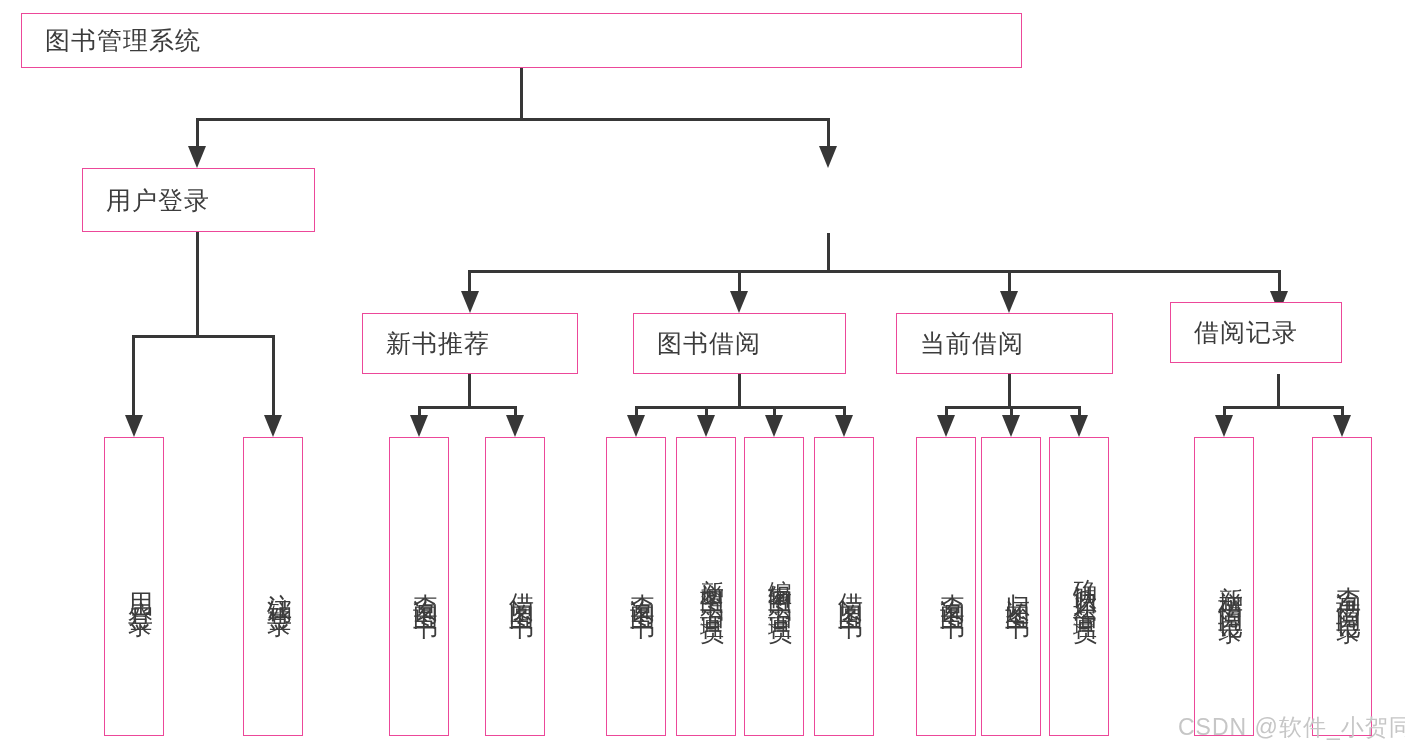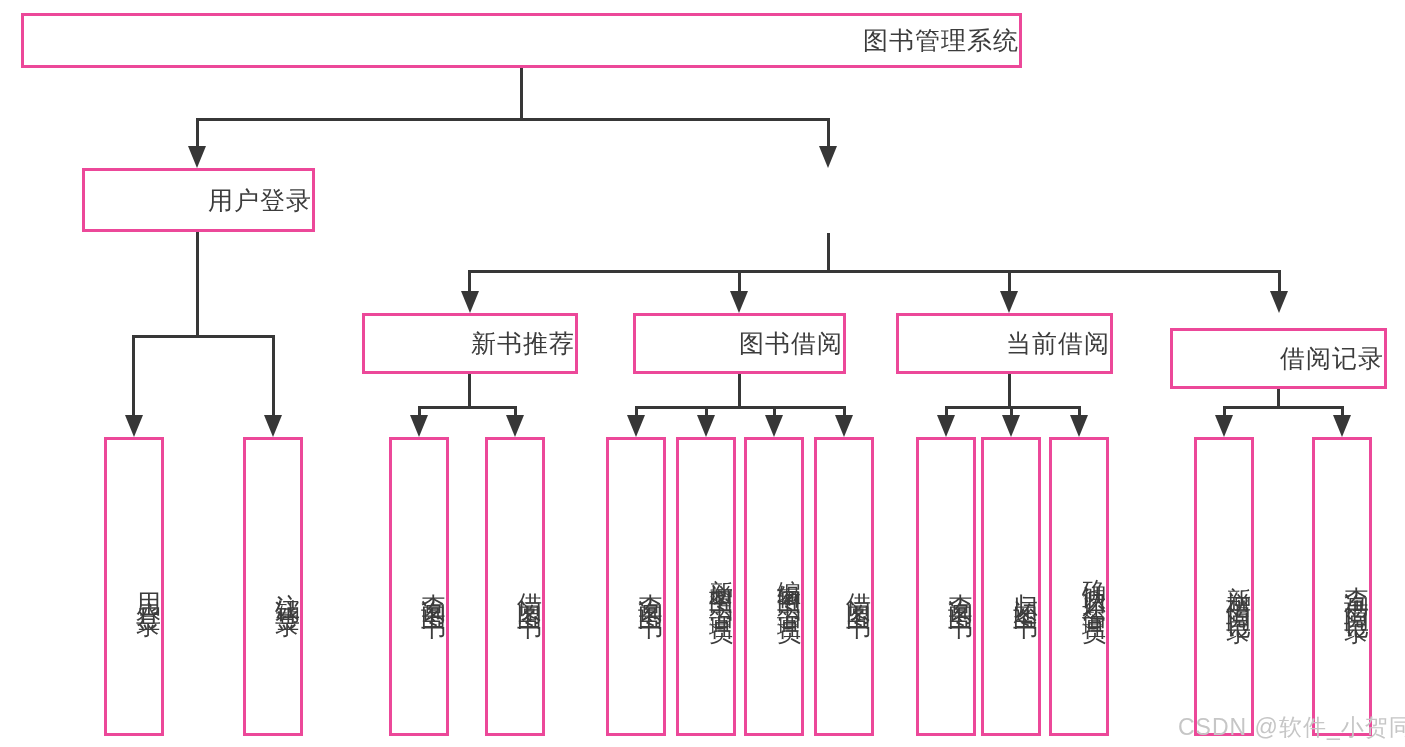--- a/index.html
+++ b/index.html
@@ -7,24 +7,25 @@
     width: 1405px; height: 747px;
     background: #ffffff;
     font-family: "Liberation Sans", sans-serif;
     overflow: hidden;
   }
   .stage { position: absolute; left: 0; top: 0; width: 1405px; height: 747px; }
 
   
   .node {
     position: absolute; box-sizing: border-box;
-    background: #ffffff; border: 3px solid #ec4899;
-    display: flex; align-items: center; justify-content: flex-end;
+    background: #ffffff; border: 1px solid #ec4899;
+    display: flex; align-items: center; justify-content: flex-start;
     color: #3c3c3c; font-size: 25px; letter-spacing: 1px;
     z-index: 2;
+    padding-left: 23px;
   }
   .vtext {
     display: inline-block;
     writing-mode: vertical-rl; text-orientation: mixed;
     letter-spacing: 7px; font-size: 25px; line-height: 1;
     color: #3c3c3c;
   }
   .vtext.tight { letter-spacing: 6px; font-size: 24px; }
 
   
@@ -123,21 +124,21 @@
 
   <div class="node" style="left:362px; top:313px; width:216px; height:61px;">
     <span>新书推荐</span>
   </div>
   <div class="node" style="left:633px; top:313px; width:213px; height:61px;">
     <span>图书借阅</span>
   </div>
   <div class="node" style="left:896px; top:313px; width:217px; height:61px;">
     <span>当前借阅</span>
   </div>
-  <div class="node" style="left:1170px; top:328px; width:217px; height:61px;">
+  <div class="node" style="left:1170px; top:302px; width:172px; height:61px;">
     <span>借阅记录</span>
   </div>
 
   <div class="node" style="left:104px; top:437px; width:60px; height:299px;">
     <span class="vtext">用户登录</span>
   </div>
   <div class="node" style="left:243px; top:437px; width:60px; height:299px;">
     <span class="vtext">注销登录</span>
   </div>
 

